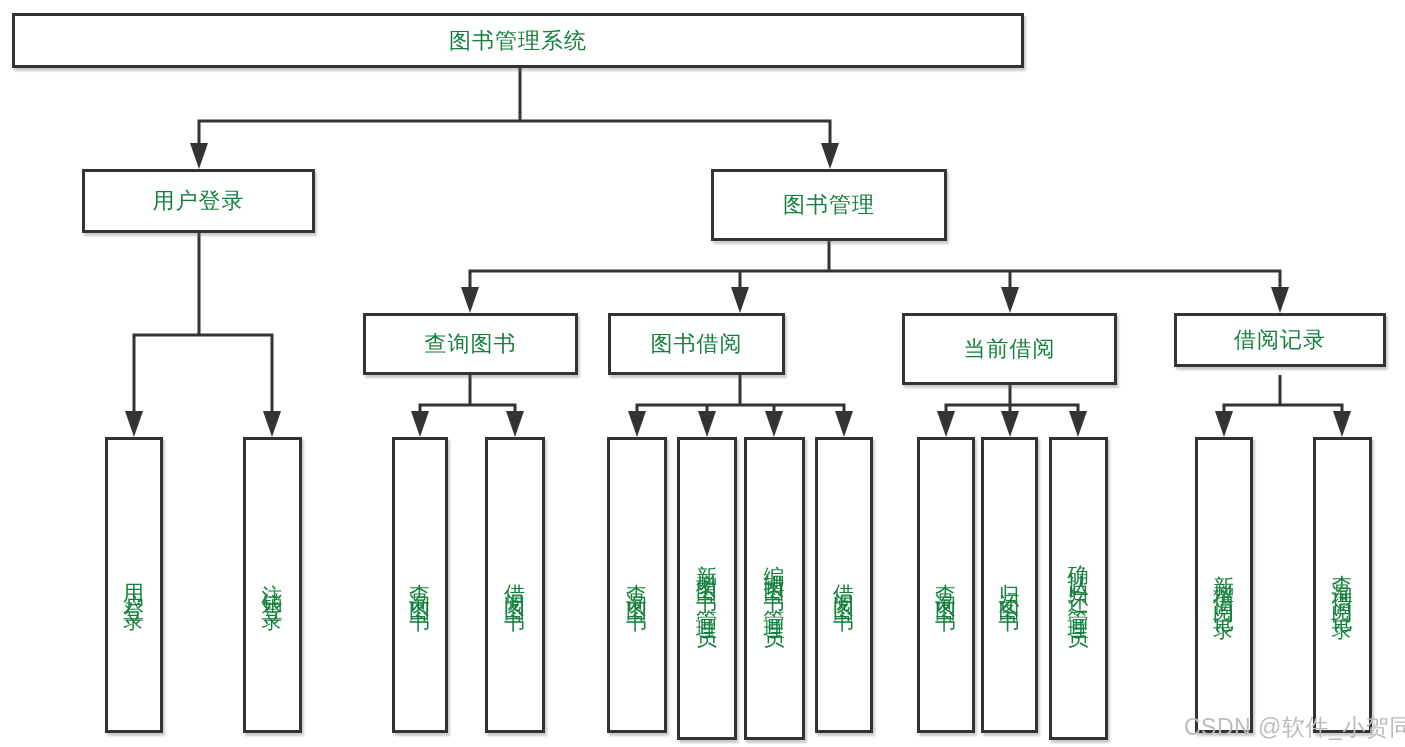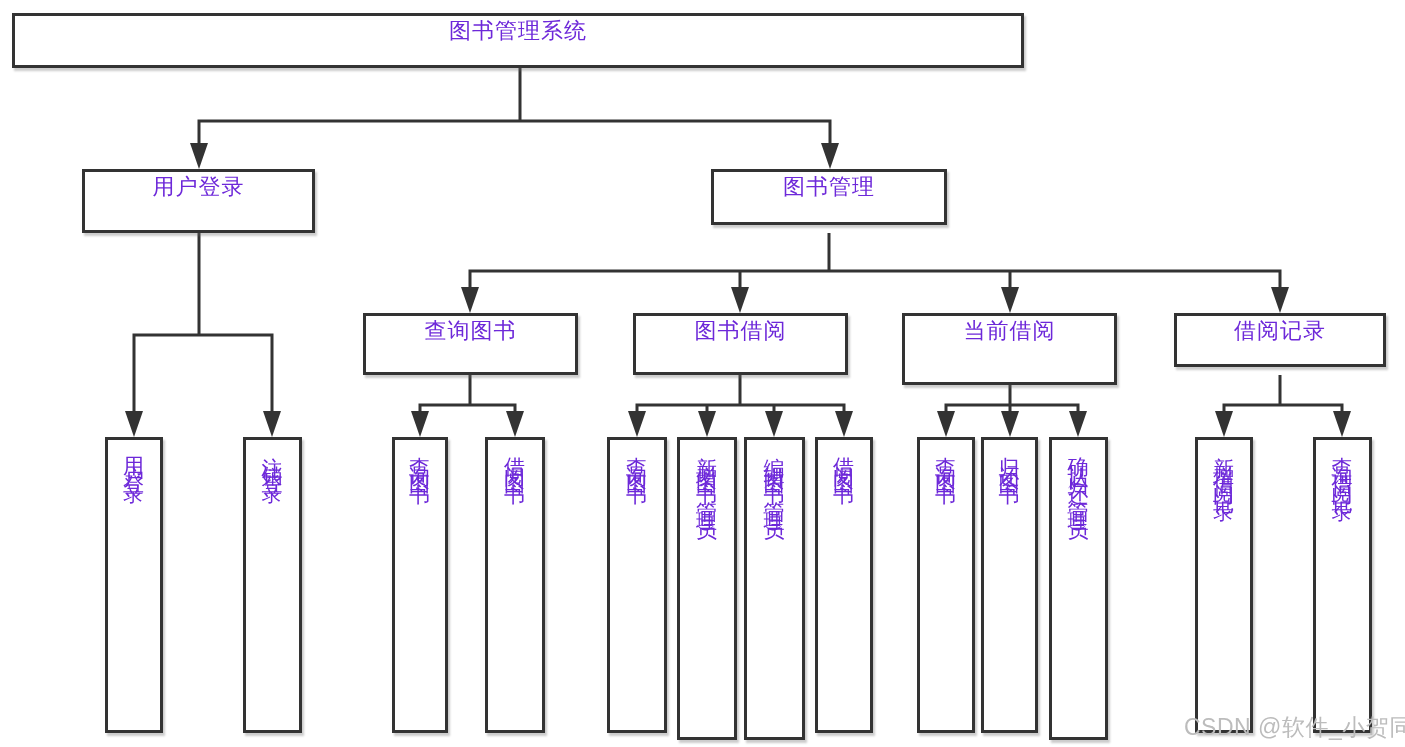--- a/index.html
+++ b/index.html
@@ -19,22 +19,23 @@
     position: absolute;
     left: 0; top: 0;
     width: 1405px;
     height: 747px;
   }
   .node {
     position: absolute;
     box-sizing: border-box;
     background: #ffffff;
     border: 3px solid #333333;
-    color: #6d28d9;
+    color: #15803d;
     display: flex;
+    align-items: center;
     justify-content: center;
     box-shadow: 2px 3px 2px rgba(110,110,110,0.35);
   }
   .hbox {
     font-size: 22px;
     letter-spacing: 1px;
     white-space: nowrap;
   }
   .vbox .vtext {
     writing-mode: vertical-rl;
@@ -105,28 +106,28 @@
     <polygon class="head" points="1333,411 1351,411 1342,437"></polygon>
   </svg>
 
   <div class="node hbox" style="left:12px; top:13px; width:1012px; height:55px;">
     <span>图书管理系统</span>
   </div>
 
   <div class="node hbox" style="left:82px; top:169px; width:233px; height:64px;">
     <span>用户登录</span>
   </div>
-  <div class="node hbox" style="left:711px; top:169px; width:236px; height:56px;font-family:Liberation Serif, serif;">
+  <div class="node hbox" style="left:711px; top:169px; width:236px; height:72px;font-family:Liberation Serif, serif;">
     <span>图书管理</span>
   </div>
 
   <div class="node hbox" style="left:363px; top:313px; width:215px; height:62px;">
     <span>查询图书</span>
   </div>
-  <div class="node hbox" style="left:633px; top:313px; width:215px; height:62px;">
+  <div class="node hbox" style="left:608px; top:313px; width:177px; height:62px;">
     <span>图书借阅</span>
   </div>
   <div class="node hbox" style="left:902px; top:313px; width:215px; height:72px;">
     <span>当前借阅</span>
   </div>
   <div class="node hbox" style="left:1174px; top:313px; width:212px; height:54px;">
     <span>借阅记录</span>
   </div>
 
   <div class="node vbox" style="left:105px; top:437px; width:58px; height:296px;">

